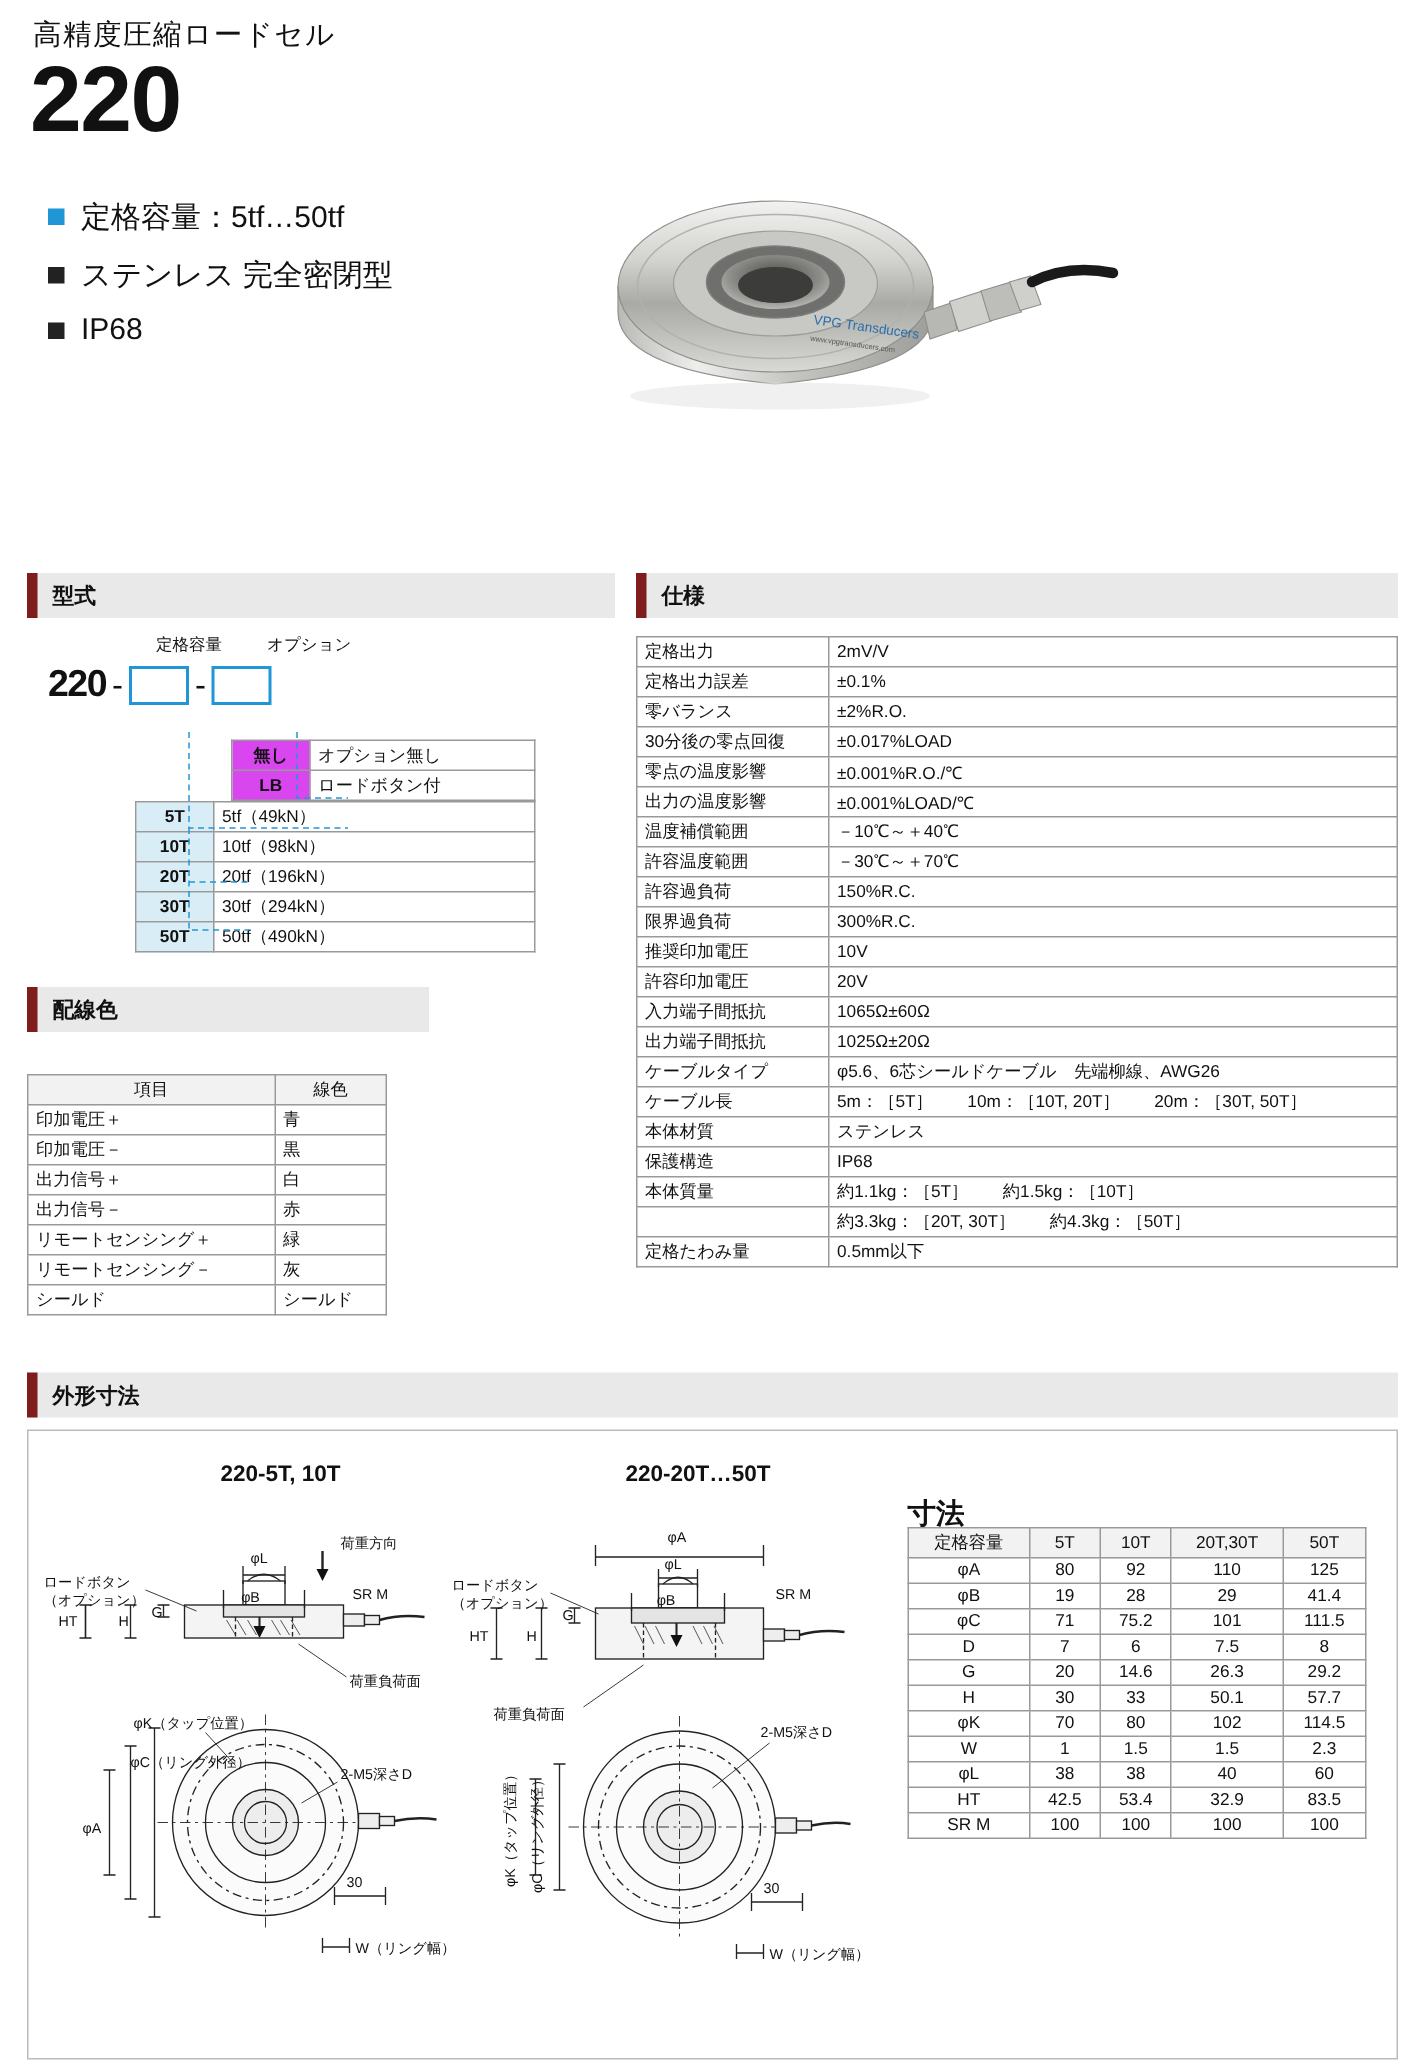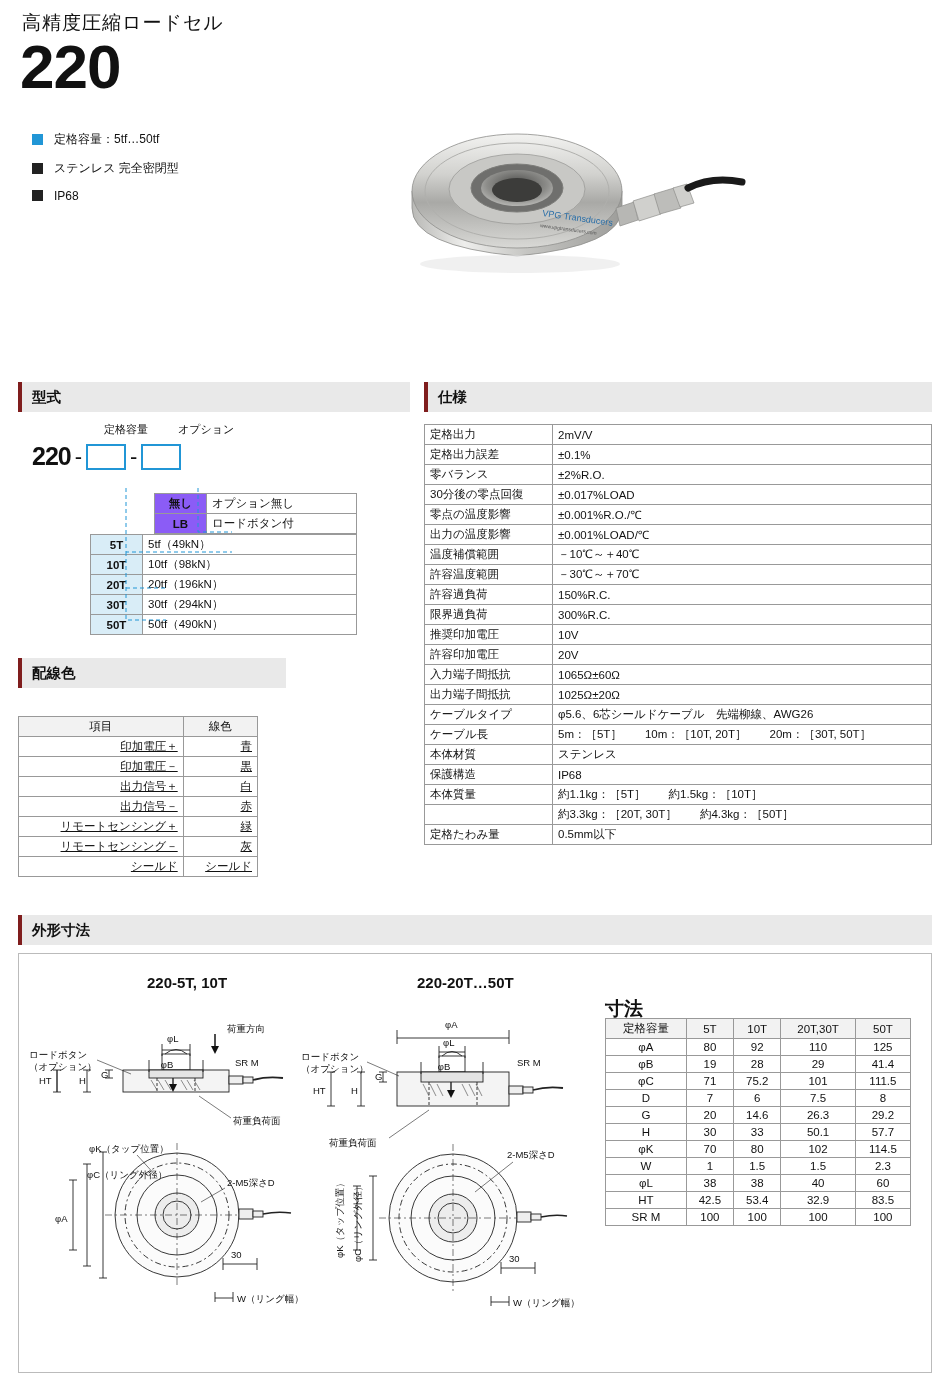--- a/index.html
+++ b/index.html
@@ -12,61 +12,61 @@
     position: relative;
     overflow: hidden;
   }
   .page { position: relative; width: 950px; height: 1380px; padding: 0 18px; }
 
   
   .hdr-title { font-size: 19px; letter-spacing: 1px; margin: 10px 0 0 4px; color:#111; }
   .hdr-model { font-size: 62px; font-weight: bold; line-height: .95; margin: 2px 0 0 2px; letter-spacing: -1px; }
 
   .bullets { margin: 34px 0 0 14px; }
-  .bullet { display:flex; align-items:center; margin-bottom: 12px; font-size: 12px; }
+  .bullet { display:flex; align-items:center; margin-bottom: 12px; font-size: 20px; }
   .bullet .sq { width:11px; height:11px; margin-right:11px; display:inline-block; }
   .sq-blue { background:#2196d6; }
   .sq-dark { background:#222; }
 
   
   .photo { position:absolute; left: 392px; top: 86px; width: 360px; height: 185px; }
 
   
   .sec-head {
     background: #e9e9e9; height: 30px; display:flex; align-items:center;
     font-weight: bold; font-size: 14.5px; color:#111;
-    border-left: 4px solid #7f1d1d; padding-left: 10px;
+    border-left: 7px solid #7f1d1d; padding-left: 10px;
   }
 
   
   table { border-collapse: collapse; font-size: 11.5px; }
   td, th { border: 1px solid #999; padding: 2px 5px; font-weight: normal; }
 
   
   .modelcode { position:absolute; left:18px; top:372px; width: 392px; }
   .mc-labels { position:relative; height:16px; font-size:11px; }
   .mc-labels span { position:absolute; }
   .mc-row { display:flex; align-items:center; margin-top:4px; }
   .mc-220 { font-size:25px; font-weight:bold; letter-spacing:-1px; }
   .mc-dash { font-size:22px; margin:0 4px; }
   .mc-box { width:40px; height:26px; border:2px solid #2196d6; }
   .mc-table { margin-left: 136px; margin-top:22px; }
   .mc-table td { height:18px; }
-  .mc-key { background:#8b5cf6; text-align:center; font-weight:bold; width:52px; }
+  .mc-key { background:#d946ef; text-align:center; font-weight:bold; width:52px; }
   .mc-val { width:150px; }
   .cap-table { margin-left: 72px; margin-top:0px; }
   .cap-table td { height:18px; }
   .cap-key { background:#d9edf7; text-align:center; font-weight:bold; width:52px; }
   .cap-val { width:214px; }
 
   
   .wiring { position:absolute; left:18px; top:648px; width:268px; }
   .wiring table { width:240px; margin-top:28px; }
   .wiring th { background:#f2f2f2; text-align:center; font-weight:normal; }
-  .wiring td { text-align:right; height:17px;text-decoration:underline; }
+  .wiring td { text-align:left; height:17px; }
 
   
   .specs { position:absolute; left:424px; top:372px; width:508px; }
   .specs table { width: 508px; margin-top: 12px; }
   .specs td { height:17px; }
   .specs td.k { width:128px; }
 
   
   .outline { position:absolute; left:18px; top:905px; width:914px; }
   .ol-body { border:1px solid #bbb; margin-top:8px; height:420px; position:relative; background:#fff; }

